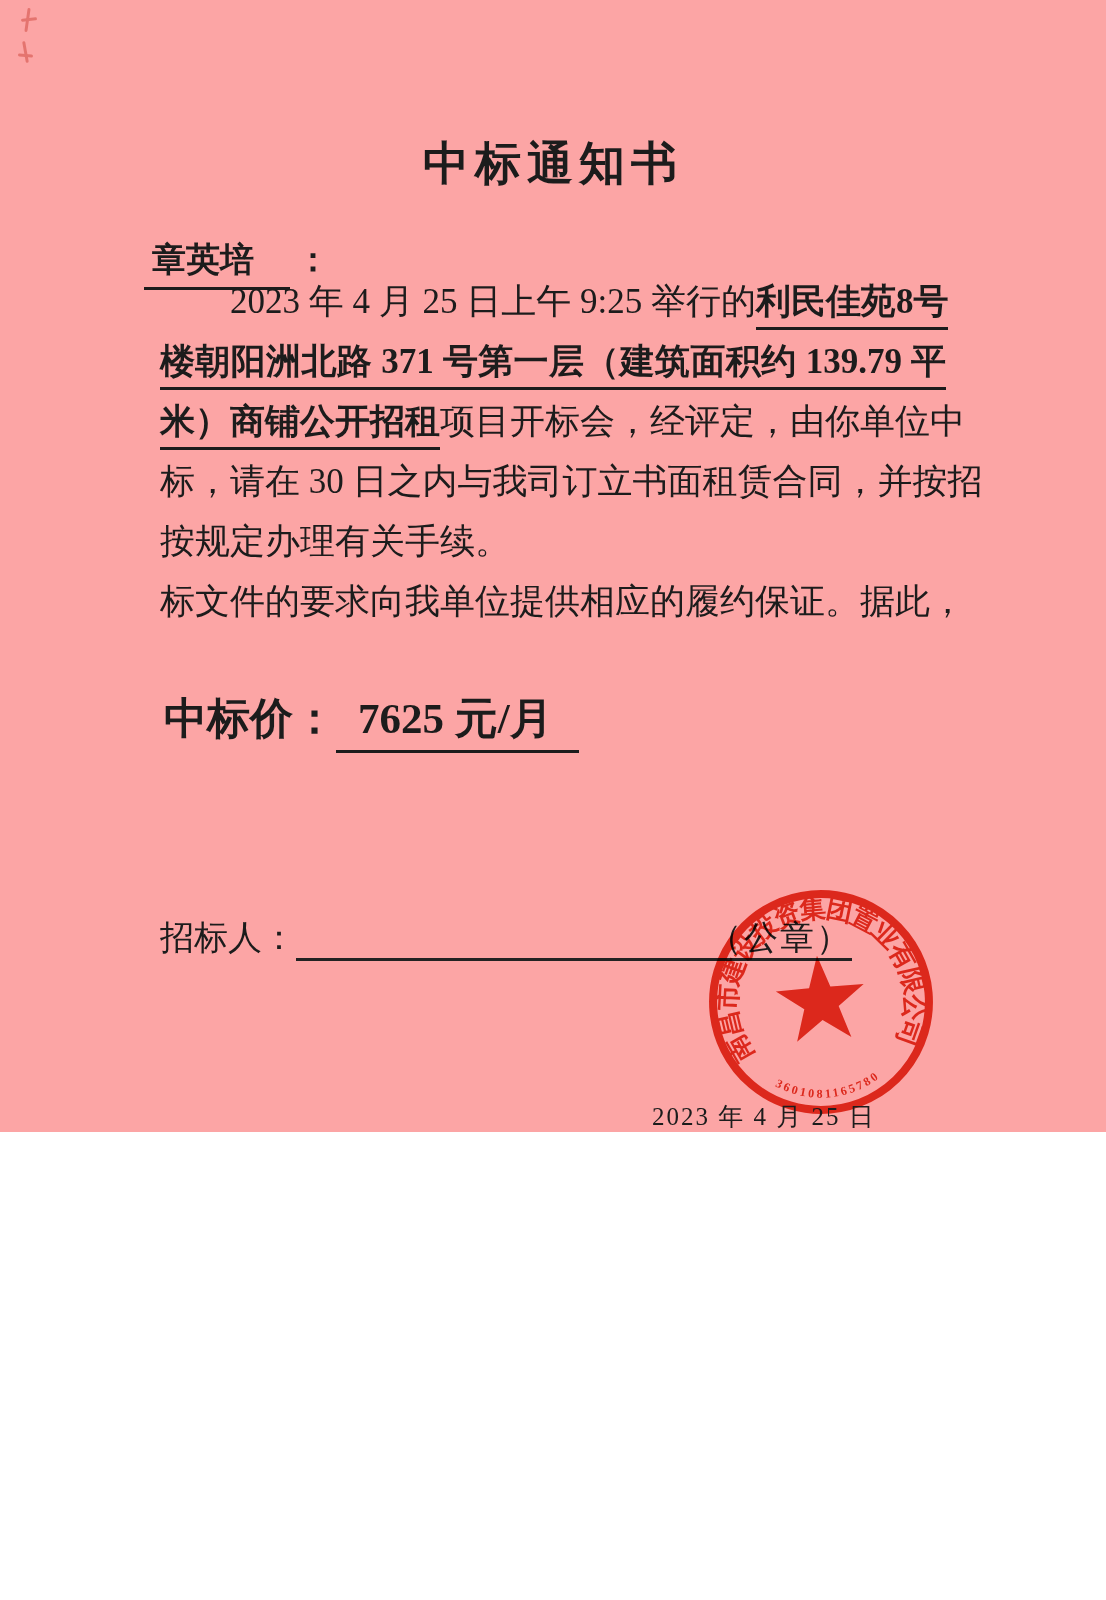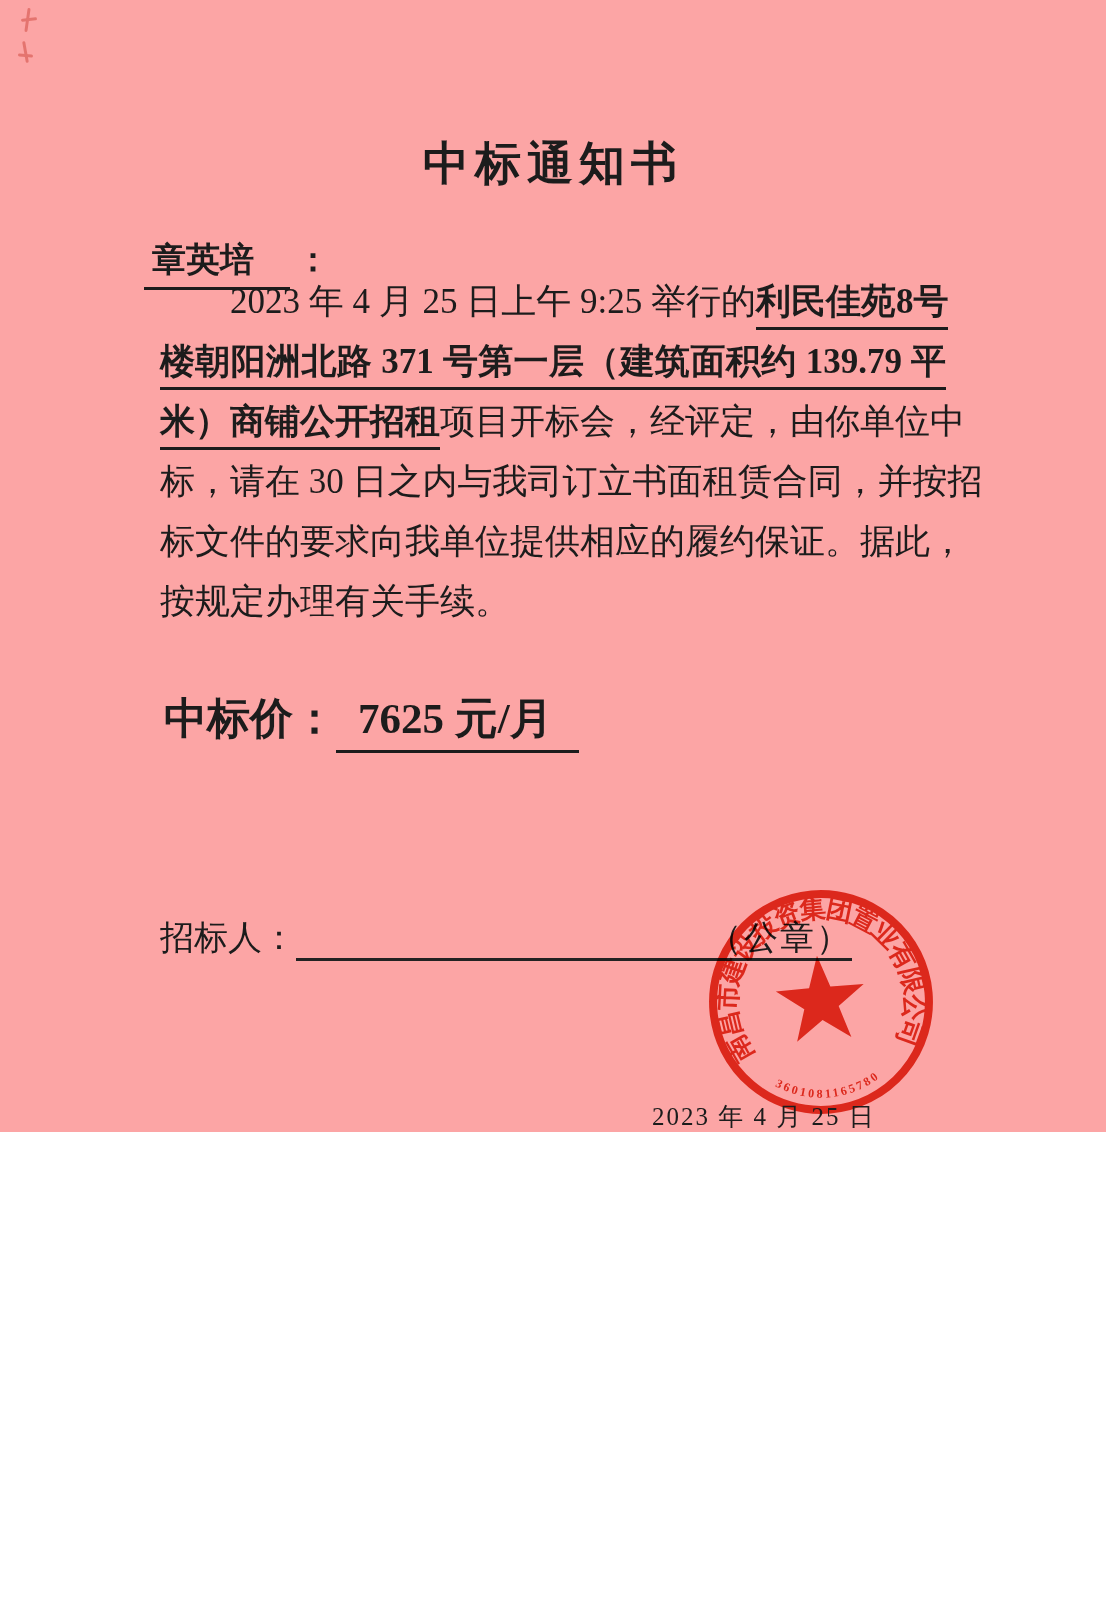--- a/index.html
+++ b/index.html
@@ -97,22 +97,22 @@
 
   <div class="addressee">
     <span class="u-name">章英培</span><span class="colon">：</span>
   </div>
 
   <div class="body-block">
     <div class="bodyline just indent"><span>2023 年 4 月 25 日上午 9:25 举行的</span><span class="hl">利民佳苑8号</span><span></span></div>
     <div class="bodyline just"><span></span><span class="hl">楼朝阳洲北路 371 号第一层（建筑面积约 139.79 平</span><span></span></div>
     <div class="bodyline just"><span></span><span class="hl">米）商铺公开招租</span><span>项目开标会，经评定，由你单位中</span></div>
     <div class="bodyline just"><span>标，请在 30 日之内与我司订立书面租赁合同，并按招</span></div>
+    <div class="bodyline"><span>按规定办理有关手续。</span></div>
     <div class="bodyline just"><span>标文件的要求向我单位提供相应的履约保证。据此，</span></div>
-    <div class="bodyline"><span>按规定办理有关手续。</span></div>
   </div>
 
   <div class="price-line">
     <span>中标价：</span><span class="price-underline">7625 元/月</span>
   </div>
 
   <div class="bidder-line">
     <span>招标人：</span><span class="bidder-underline"><span class="seal-note">（公章）</span></span>
   </div>
 

